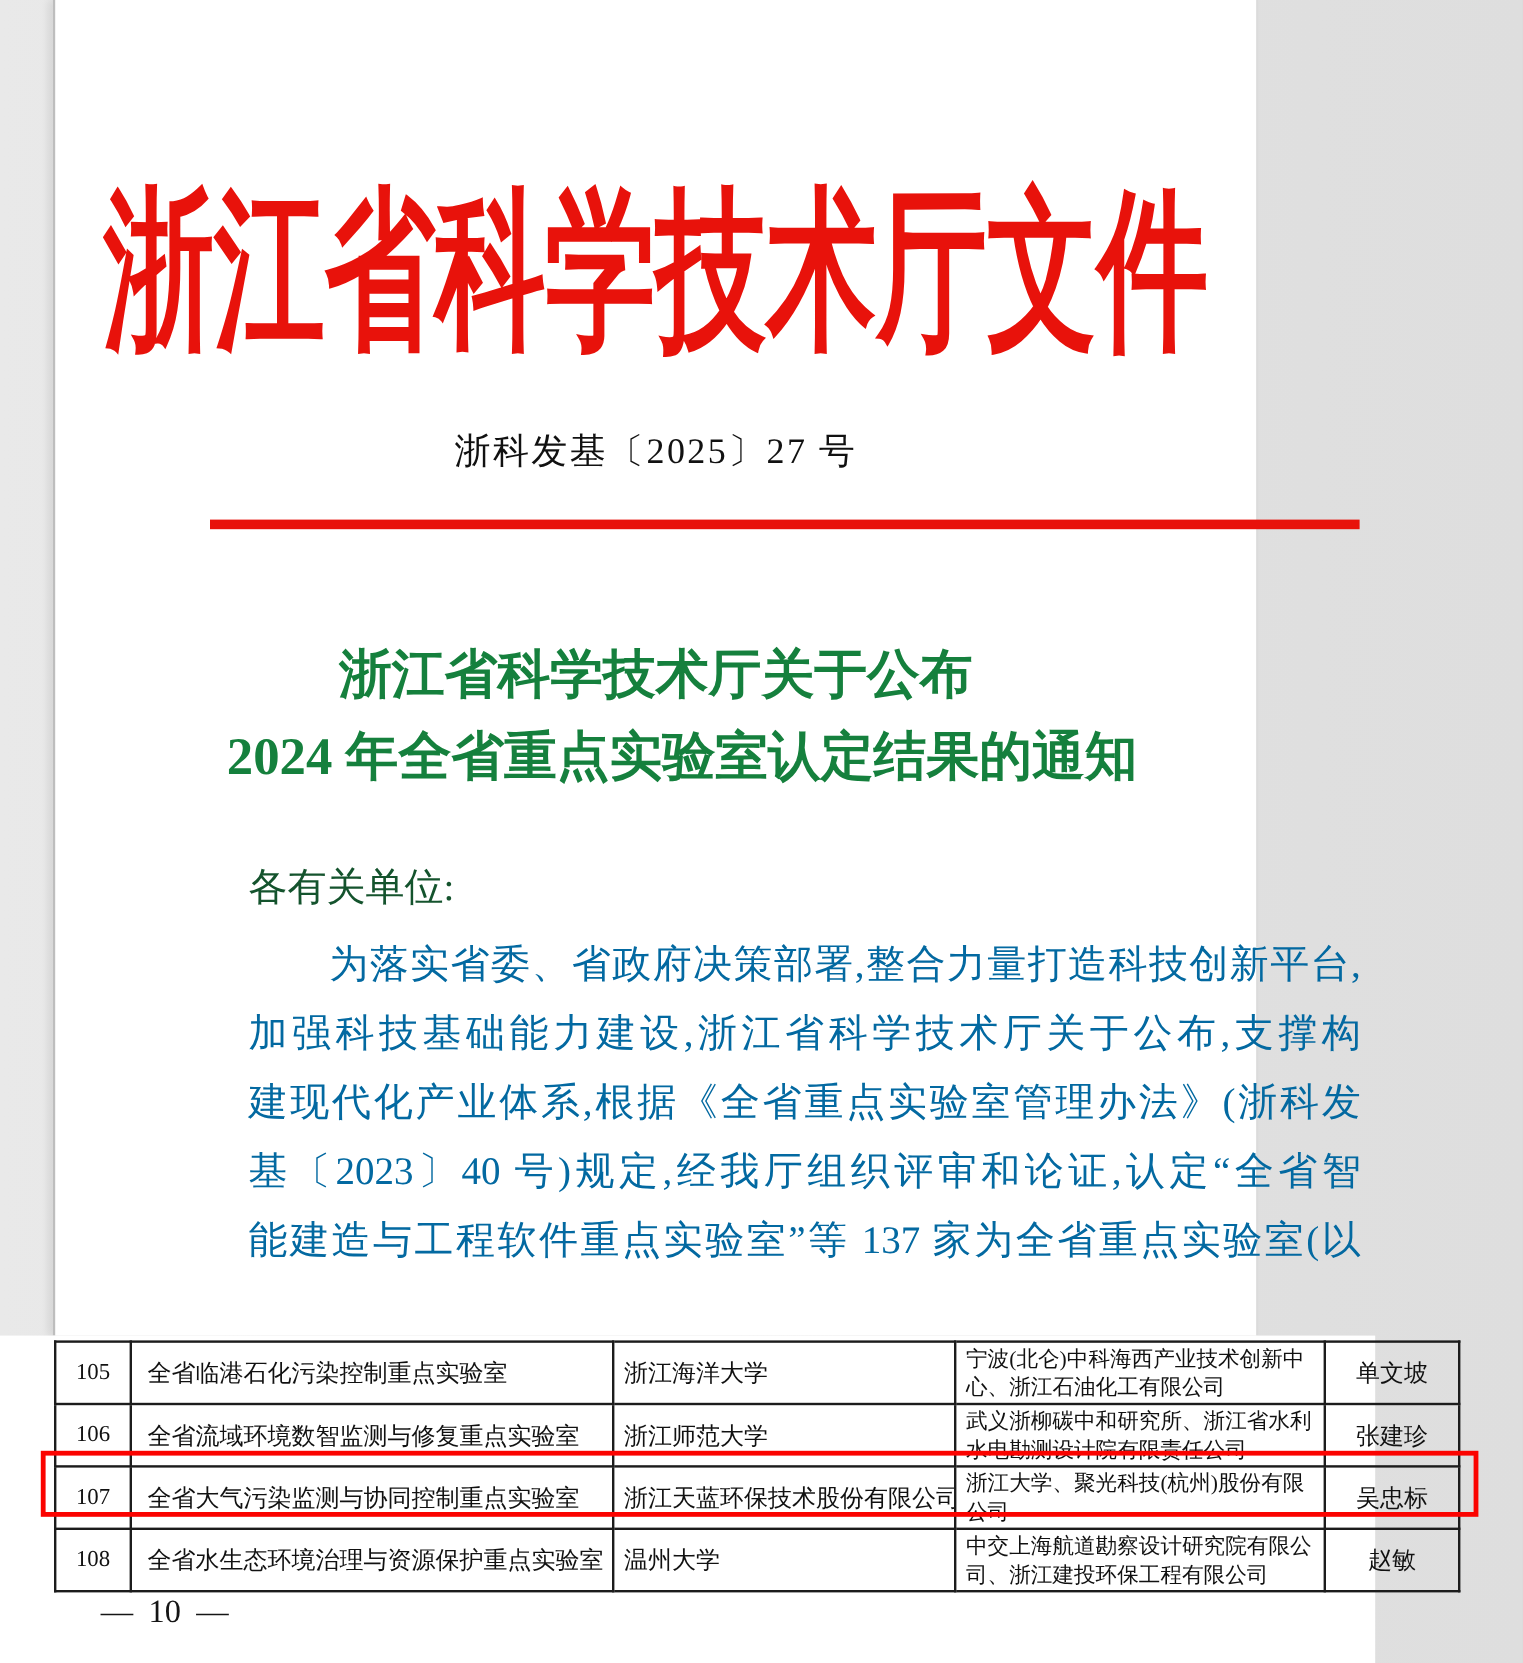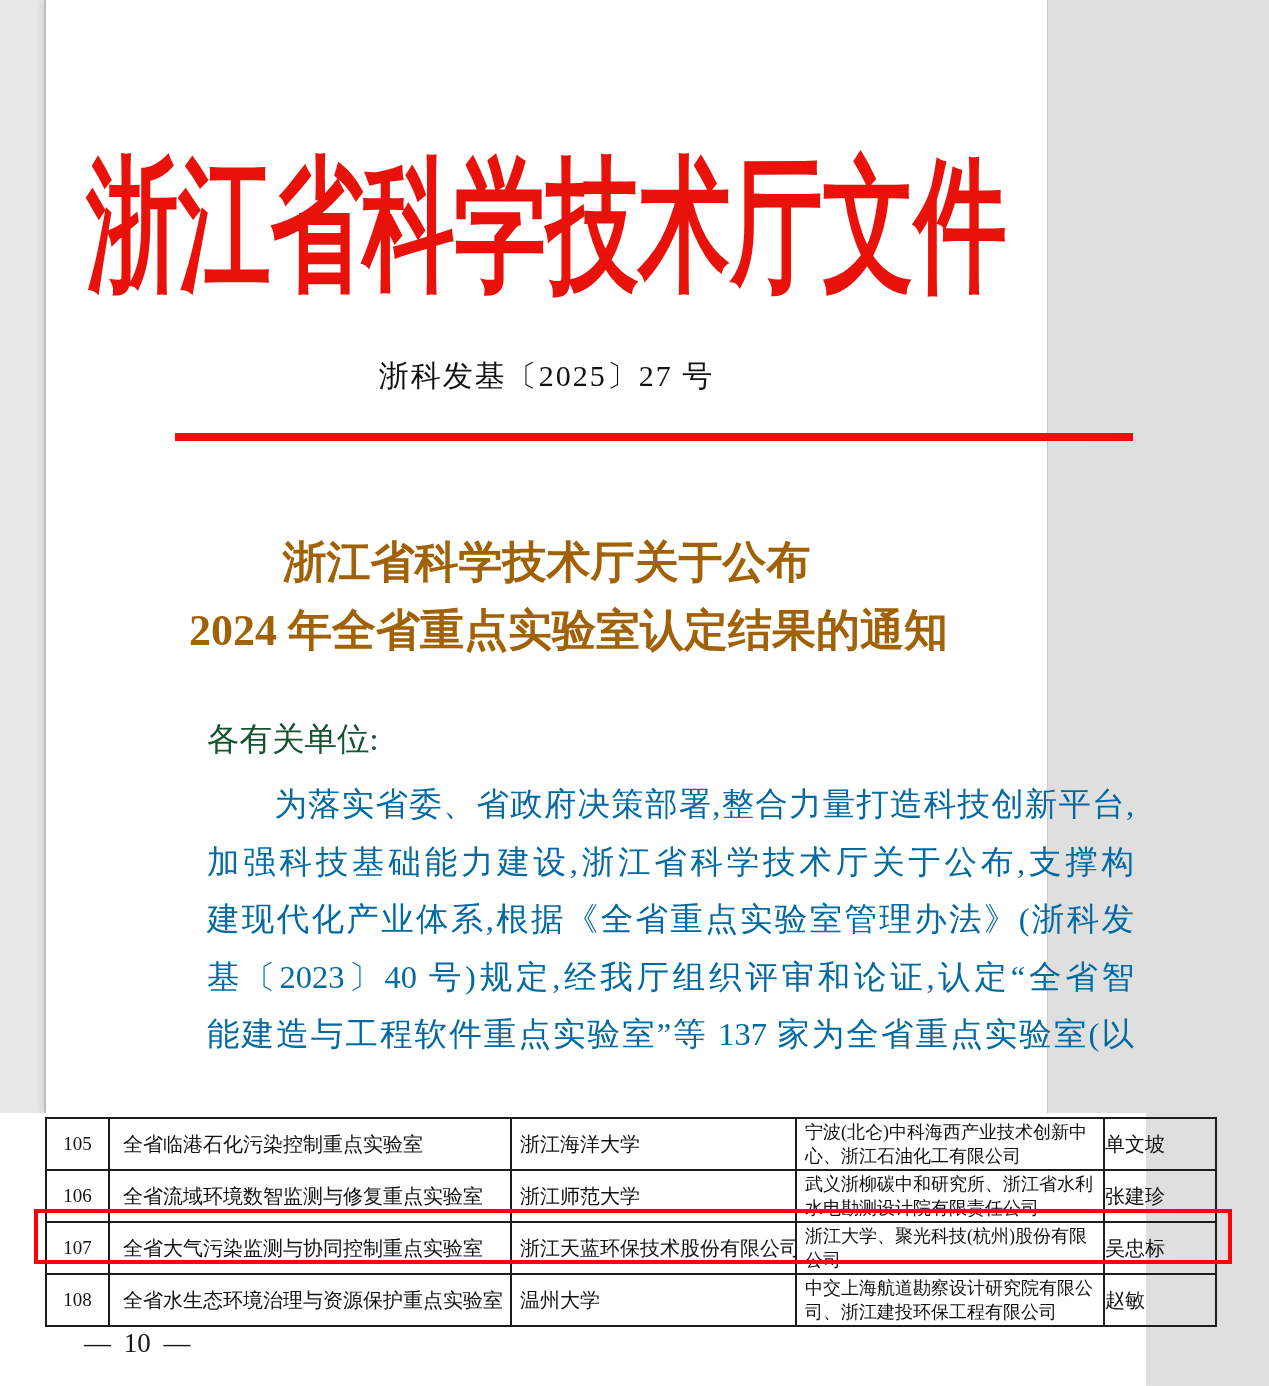--- a/index.html
+++ b/index.html
@@ -55,21 +55,21 @@
     width: 958px; height: 8px;
     background: var(--rule-red, #e8120b);
   }
 
   .notice-line { 
     position: absolute;
     left: 0; right: 0;
     text-align: center;
     font-size: 44px;
     font-weight: bold;
-    color: #a16207;
+    color: #15803d;
     white-space: nowrap;
   }
   .notice-line.l1 { top: 533px; }
   .notice-line.l2 { top: 601px; margin-left: 44px; }
 
   .salutation {
     position: absolute;
     left: 161px; top: 718px;
     font-size: 32.5px;
     color: #14532d;
@@ -110,21 +110,21 @@
     border: 2px solid #1c1c1c;
     vertical-align: middle;
     color: #111;
     font-size: 20px;
   }
   .lab-table tr { height: 49px; }
   .lab-table td.c-no { text-align: center; font-size: 19px; }
   .lab-table td.c-lab { padding-left: 13px; white-space: nowrap; overflow: hidden; }
   .lab-table td.c-unit { padding-left: 8px; white-space: nowrap; overflow: hidden; }
   .lab-table td.c-partner { padding: 1px 8px; font-size: 18px; line-height: 24px; }
-  .lab-table td.c-director { text-align: left; }
+  .lab-table td.c-director { text-align: center; }
 
   
   .highlight-box {
     position: absolute;
     left: 34px; top: 96px;
     width: 1198px; height: 55px;
     border: 4px solid var(--highlight-red, #fb0300);
     pointer-events: none;
   }
 

